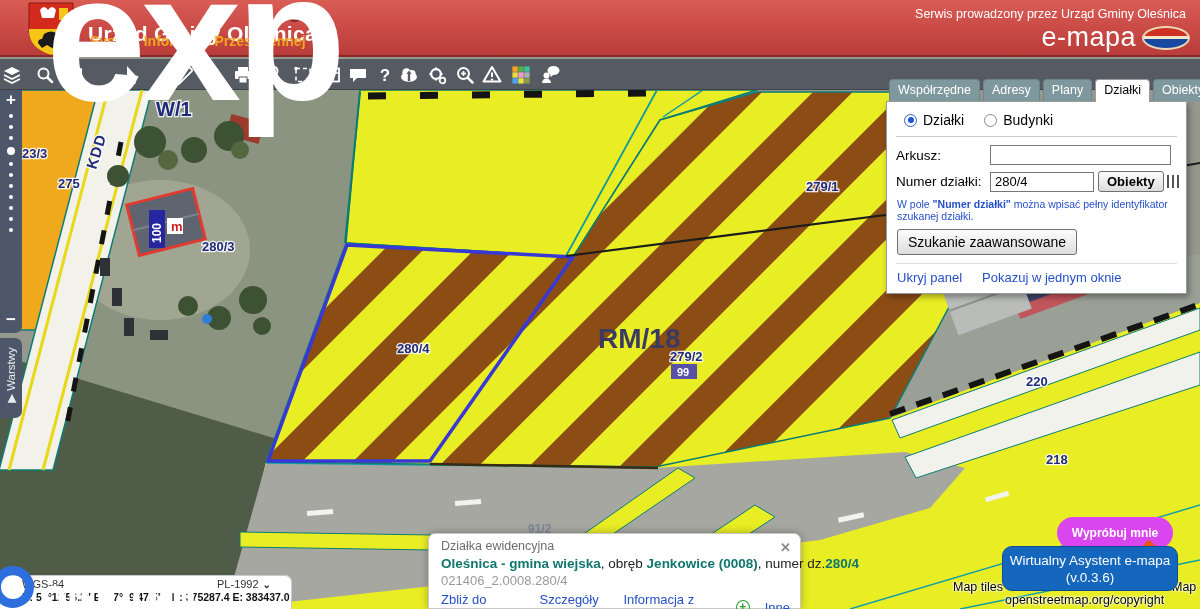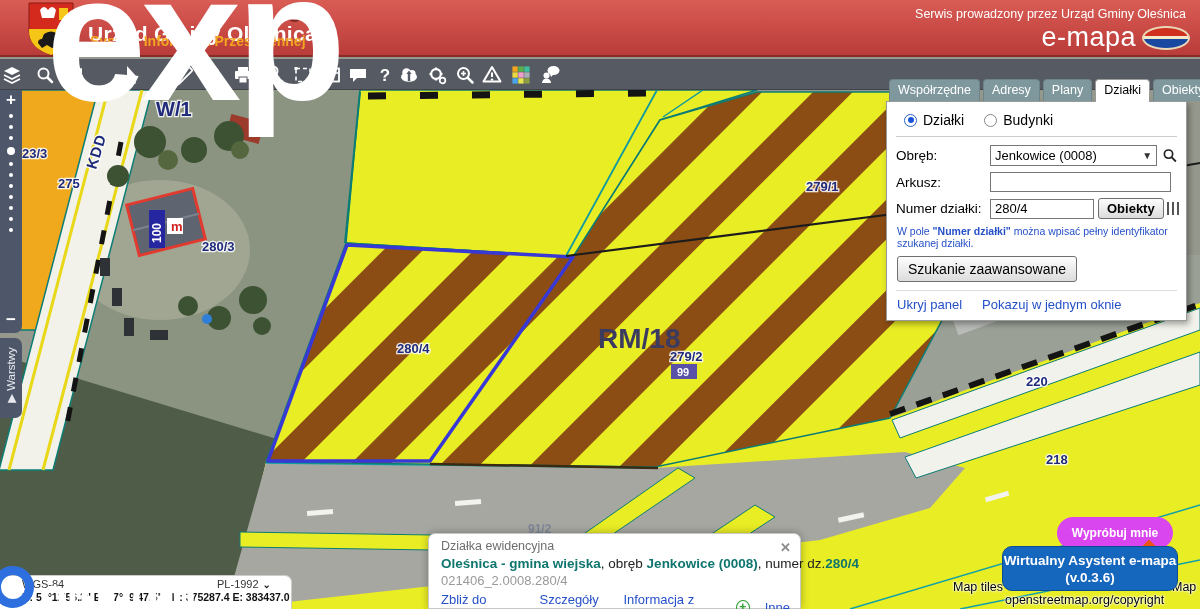--- a/index.html
+++ b/index.html
@@ -99,21 +99,21 @@
   .cb-car { font-size:10px; font-weight:bold; color:#222; cursor:pointer; }
   .cb-r2 { display:flex; gap:9px; font-size:10.5px; font-weight:bold; color:#111; padding:1px 4px 0 22px; white-space:nowrap; }
 
   
   .try-bubble { position:absolute; left:1057px; top:517px; width:116px; height:32px; background:#d946ef;
                 border-radius:16px; color:#fff; font-size:12px; font-weight:bold; text-align:center;
                 line-height:32px; z-index:32; cursor:pointer; }
   .try-bubble::after { content:""; position:absolute; right:18px; bottom:-5px; width:12px; height:12px;
                        background:#ea560d; transform:rotate(45deg); }
   .assist-btn { position:absolute; left:1002px; top:546px; width:176px; height:45px; background:#1566bd;
-                border:1px solid #0d4c94; border-radius:10px; color:#fff; font-size:13.5px; font-weight:bold;
+                border:1px solid #0d4c94; border-radius:10px; color:#fff; font-size:13.5px; font-weight:normal;
                 text-align:center; padding-top:5px; line-height:17px; z-index:33; cursor:pointer; }
   .attr { position:absolute; z-index:25; font-size:12.5px; color:#000;
           text-shadow:0 0 2px #fff, 0 0 2px #fff, 0 0 3px #fff; }
   .attr a { color:#000; text-decoration:none; }
 
   
   .wm-exp { position:absolute; left:46px; top:-52px; font-size:180px; font-weight:bold; color:#fff;
             letter-spacing:-5px; z-index:100; pointer-events:none; line-height:1; }
   .wm-ring { position:absolute; left:-8px; top:566px; width:42px; height:42px; border:9px solid #2e6fe0;
              border-radius:50%; z-index:101; pointer-events:none; }
@@ -398,31 +398,20 @@
     </div>
     <div class="panel-body">
       <div class="radio-row">
         <span class="radio sel"></span>
         <span class="radio-lab">Działki</span>
         <span class="radio"></span>
         <span class="radio-lab">Budynki</span>
       </div>
       <hr>
       <div class="frow">
-        <span class="flab">Obręb:</span>
-        <span class="fsel">
-          <span>Jenkowice (0008)</span>
-          <span class="car">▼</span>
-        </span>
-        <svg class="mag" width="15" height="15" viewBox="0 0 15 15">
-          <circle cx="6" cy="6" r="4.5" fill="none" stroke="#222" stroke-width="1.8"></circle>
-          <line x1="9.5" y1="9.5" x2="14" y2="14" stroke="#222" stroke-width="2"></line>
-        </svg>
-      </div>
-      <div class="frow">
         <span class="flab">Arkusz:</span>
         <input class="finp" value="" style="">
       </div>
       <div class="frow">
         <span class="flab">Numer działki:</span>
         <input class="finp small" value="280/4" style="">
         <button class="btn">Obiekty</button>
         <span class="sq" style="background:#f0b400"></span>
         <span class="sq" style="background:#e02020"></span>
         <span class="sq" style="background:#58a81e"></span>

